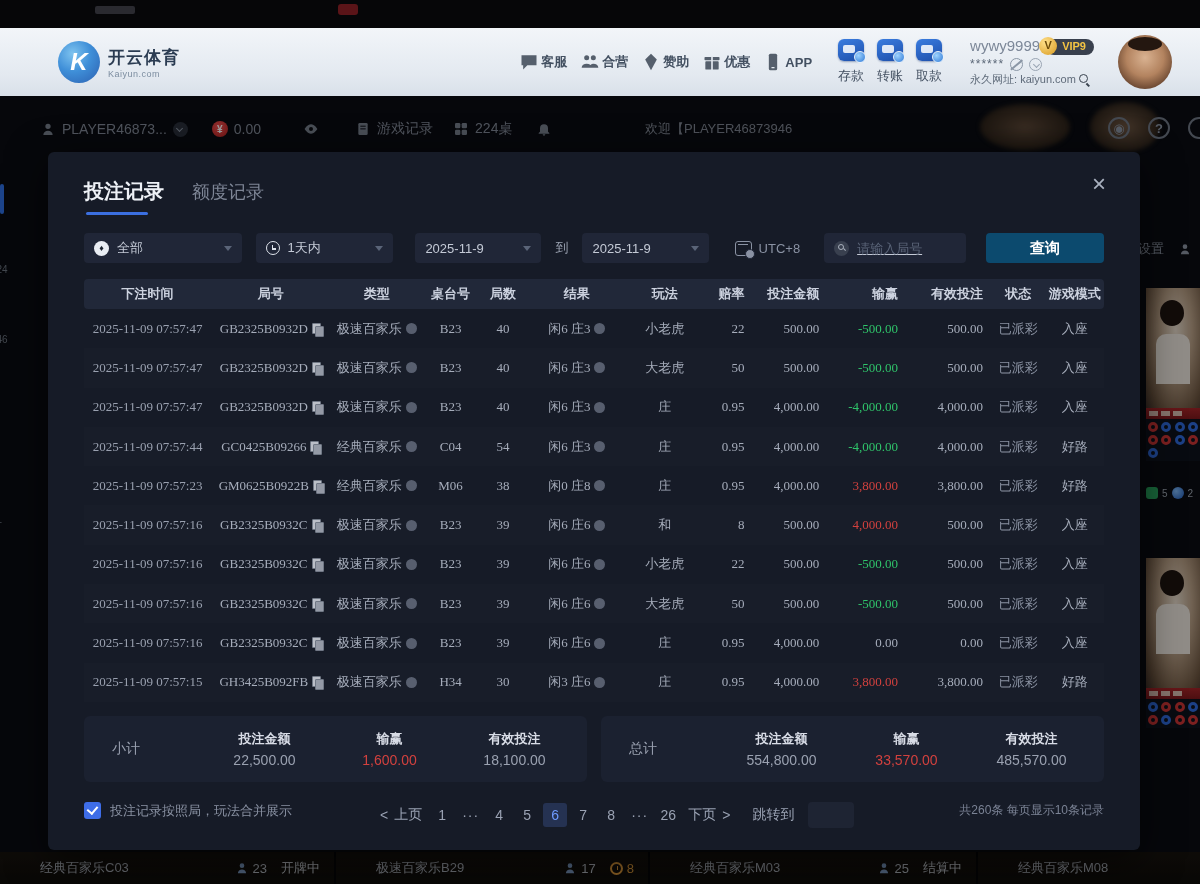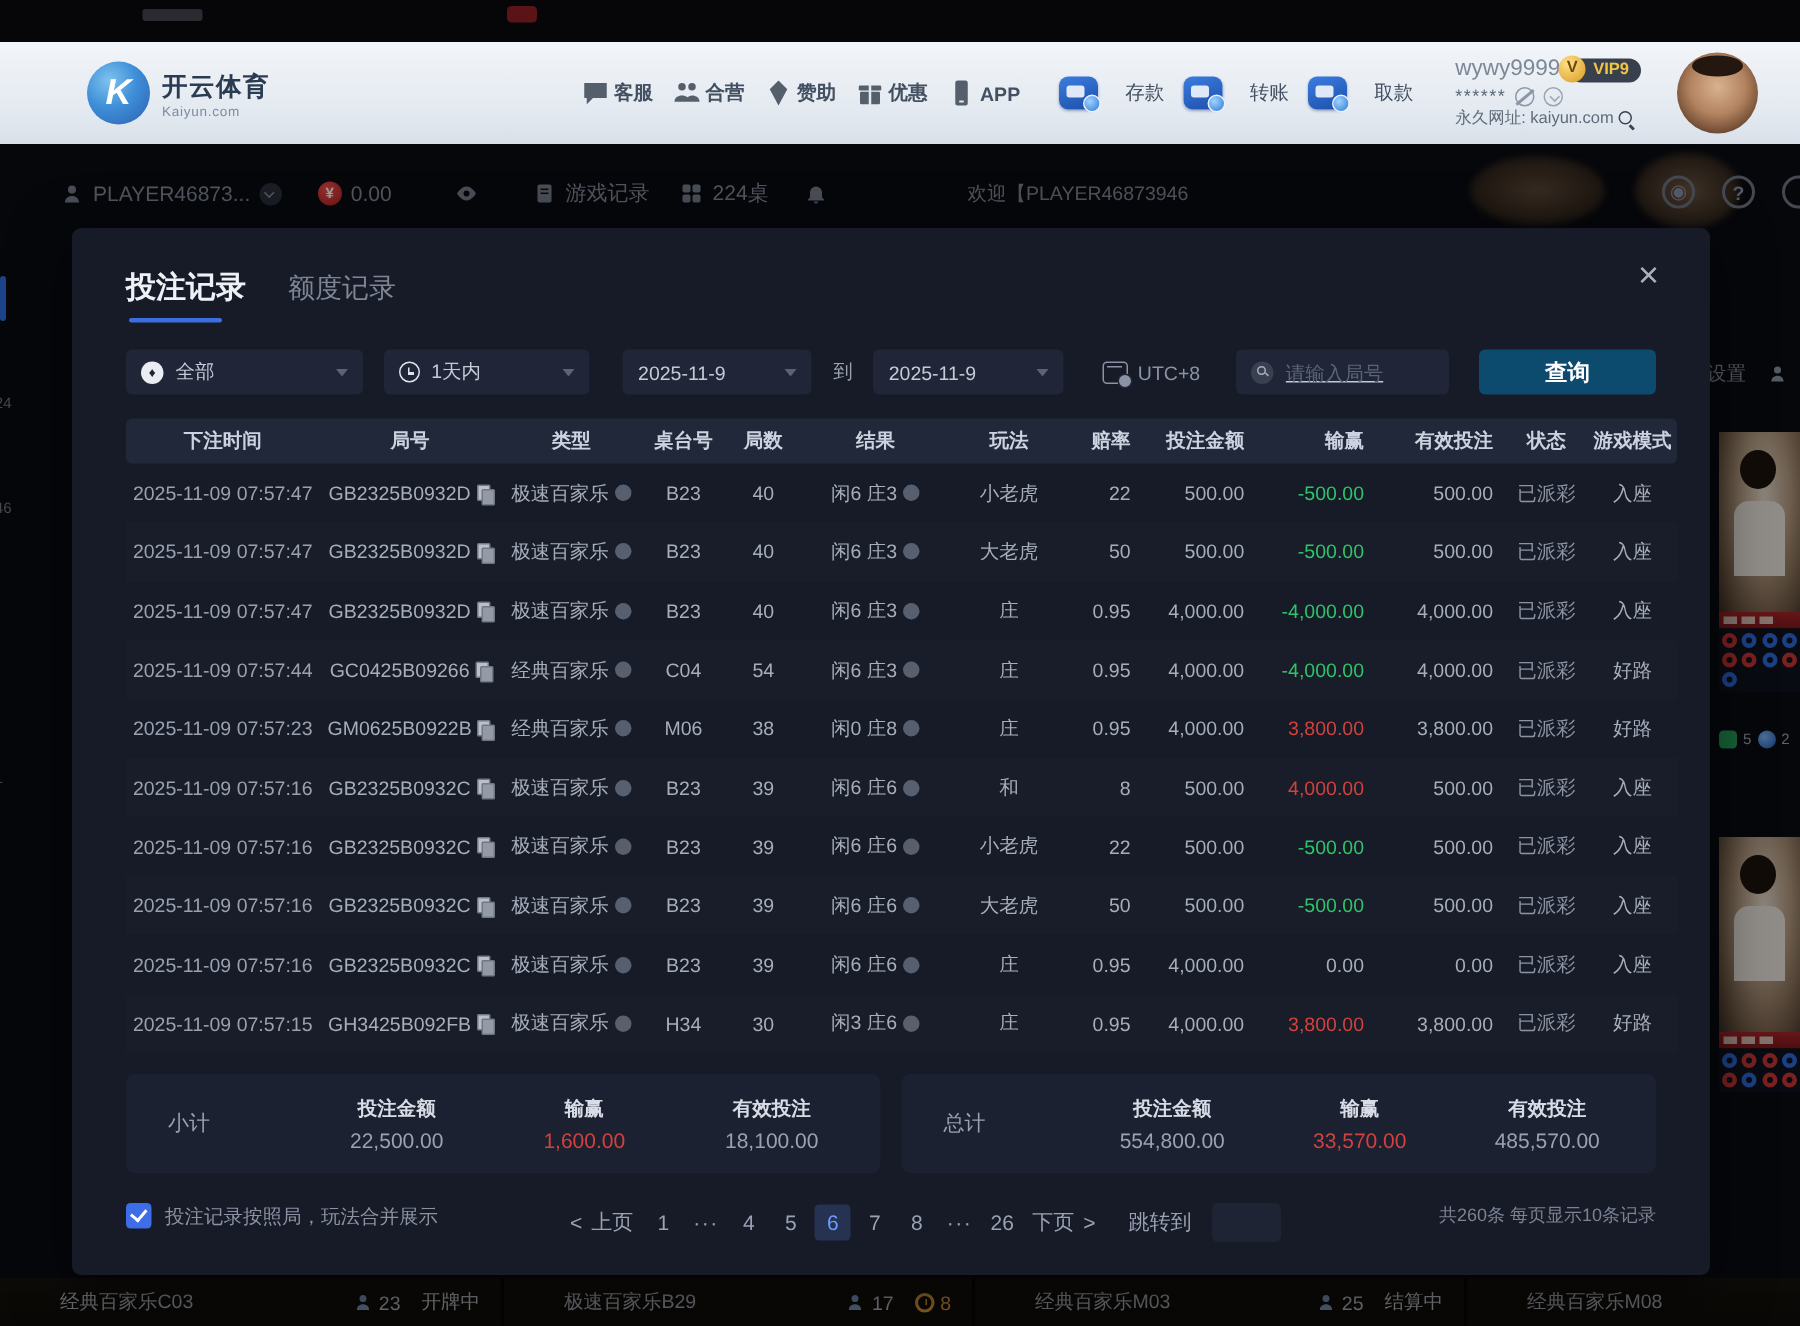--- a/index.html
+++ b/index.html
@@ -26,21 +26,21 @@
   .nav-item { font-size:16px; color:#49566a; cursor:pointer; position:relative; padding:6px 0; }
   .nav-item.active { color:#18273c; font-weight:bold; }
   .nav-item.active::after { content:""; position:absolute; left:50%; transform:translateX(-50%);
     bottom:-6px; width:30px; height:3px; border-radius:2px; background:#2f87e8; }
   .hdr-right { margin-left:auto; display:flex; align-items:center; gap:14px; }
   .quick { display:flex; gap:13px; margin-right:12px; }
   .q-item { display:flex; flex-direction:row; align-items:center; gap:2px; cursor:pointer;font-weight:bold; }
   .q-item svg { width:20px; height:20px; color:#555f6c; }
   .q-item .q-label { font-size:13px; color:#435061; }
   .wallet { display:flex; gap:13px; margin-right:14px; }
-  .w-item { display:flex; flex-direction:row; align-items:center; gap:18px; cursor:pointer; }
+  .w-item { display:flex; flex-direction:column; align-items:center; gap:6px; cursor:pointer; }
   .w-tile { width:26px; height:22px; border-radius:6px; position:relative;
     background:linear-gradient(160deg,#3b7de0 0%,#1d4ea9 100%); box-shadow:0 1px 2px rgba(20,50,110,.4); }
   .w-tile::before { content:""; position:absolute; left:5px; top:6px; width:12px; height:8px; border-radius:2px; background:rgba(255,255,255,.85); }
   .w-tile::after { content:""; position:absolute; right:-2px; bottom:-2px; width:10px; height:10px; border-radius:50%;
     background:radial-gradient(circle at 35% 35%,#9fd4ff,#2e78d6); border:1px solid #e8f2fc; }
   .w-item .q-label { font-size:13px; color:#435061; }
   .userbox { display:flex; flex-direction:column; gap:1px; line-height:1.25; }
   .u-row1 { display:flex; align-items:center; gap:6px; }
   .u-name { font-size:15px; color:#7c8798; }
   .vip { display:inline-flex; align-items:center; background:#39404d; border-radius:9px; padding:1px 8px 1px 16px; position:relative; }
@@ -140,21 +140,21 @@
   .cal-ic::after { content:""; position:absolute; right:-4px; bottom:-4px; width:8px; height:8px; border-radius:50%; background:#8a92a3; border:1.5px solid #202637; }
   .searchbox { width:142px; }
   .search-ic { width:15px; height:15px; border-radius:50%; background:#39404f; position:relative; flex:none; }
   .search-ic::before { content:""; position:absolute; left:4px; top:3.5px; width:4px; height:4px; border:1.2px solid #aab1bd; border-radius:50%; }
   .search-ic::after { content:""; position:absolute; left:8.5px; top:8.5px; width:3px; height:1.2px; background:#aab1bd; transform:rotate(45deg); }
   .searchbox input { background:transparent; border:none; outline:none; width:100px; font-size:13px; color:#c4cad6; font-family:inherit;text-decoration:underline; }
   .searchbox input::placeholder { color:#5a6478; }
   .btn-query { margin-left:6px; width:120px; height:30px; border:none; border-radius:4px; background:#0c4a6e; color:#fff;
     font-size:15px; font-weight:bold; cursor:pointer; font-family:inherit; }
 
-  .tablewrap { margin:16px 22px 0 36px; }
+  .tablewrap { margin:16px 36px 0 36px;font-family:Liberation Serif, serif; }
   .t-row { display:grid; grid-template-columns:126fr 118fr 92fr 54fr 50fr 96fr 78fr 48fr 74fr 78fr 84fr 54fr 58fr; align-items:center; }
   .t-row > div { display:flex; align-items:center; justify-content:center; gap:4px; font-size:13px; color:#a6adbb; min-width:0; }
   .t-row > div:nth-child(8), .t-row > div:nth-child(9), .t-row > div:nth-child(10), .t-row > div:nth-child(11)
     { justify-content:flex-end; padding-right:8px; }
   .t-head { height:30px; background:#212839; border-radius:4px; }
   .t-head > div { color:#ccd2df; font-weight:bold; font-size:13px; }
   .t-body .t-row { height:39.3px; }
   .t-body .t-row:nth-child(even) { background:rgba(255,255,255,.012); }
   .t-row .c-time { color:#99a0af; }
   .t-row .c-status { color:#8b93a3; }

